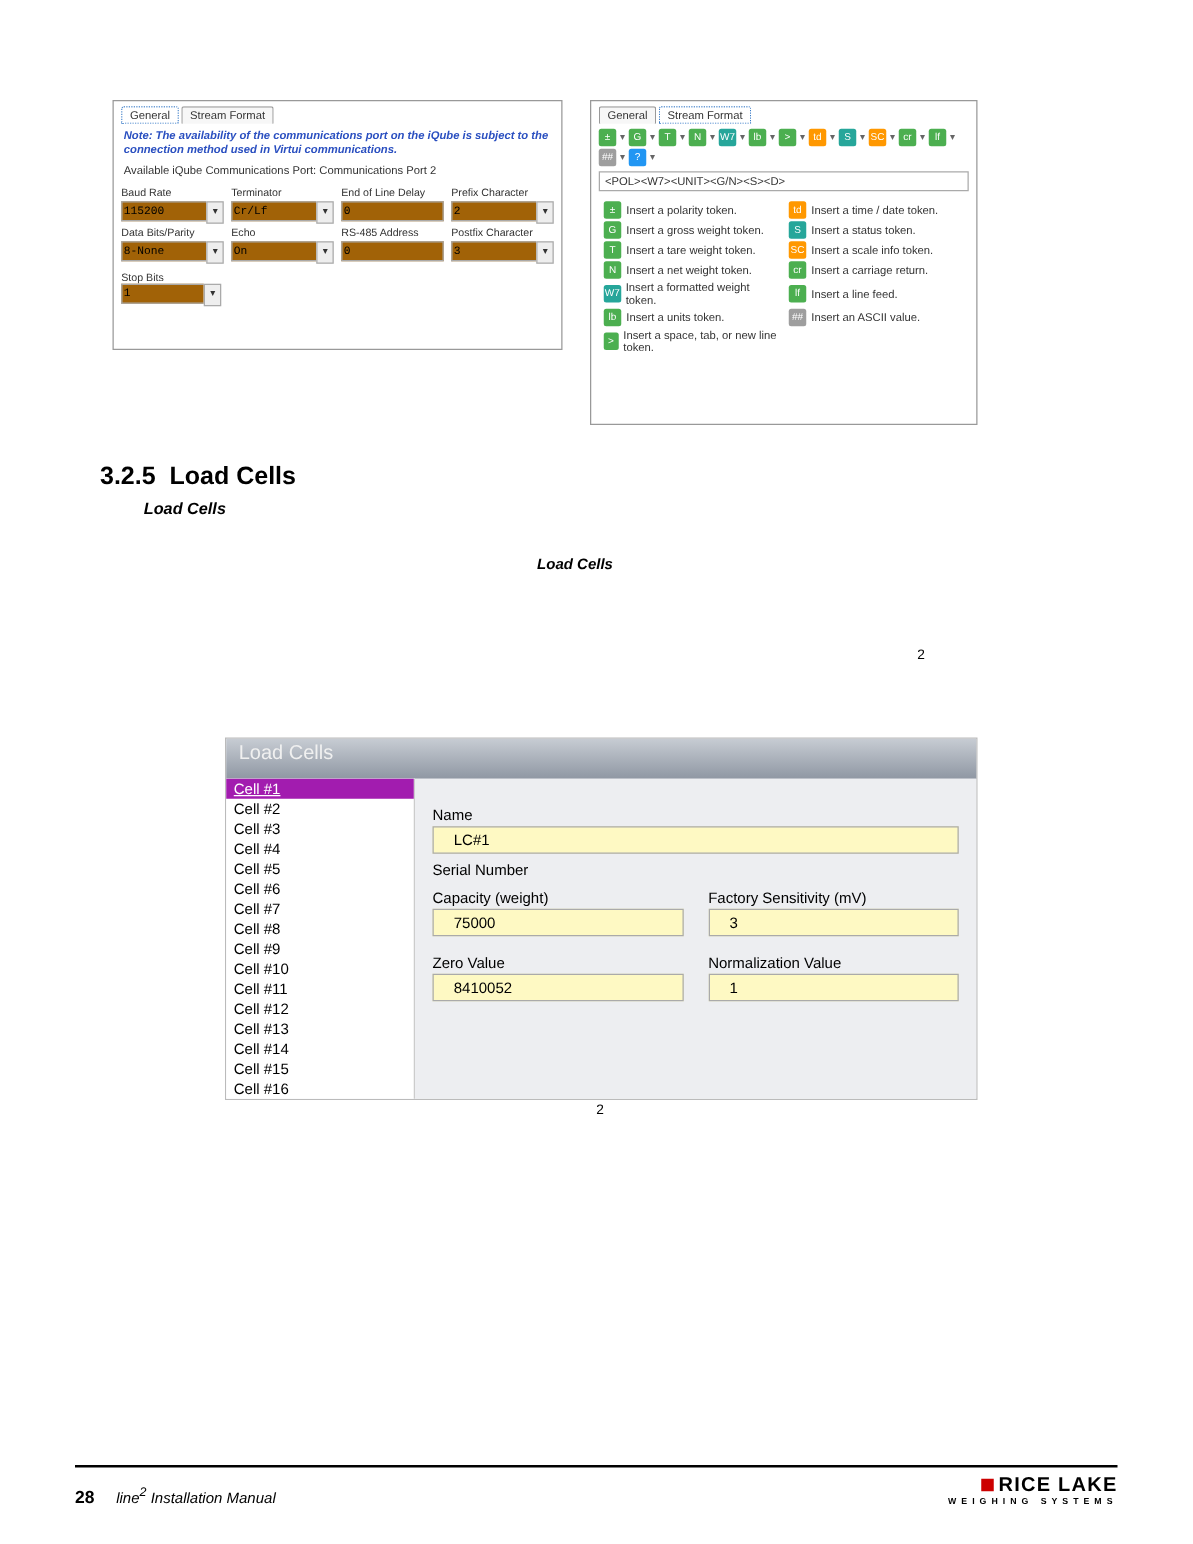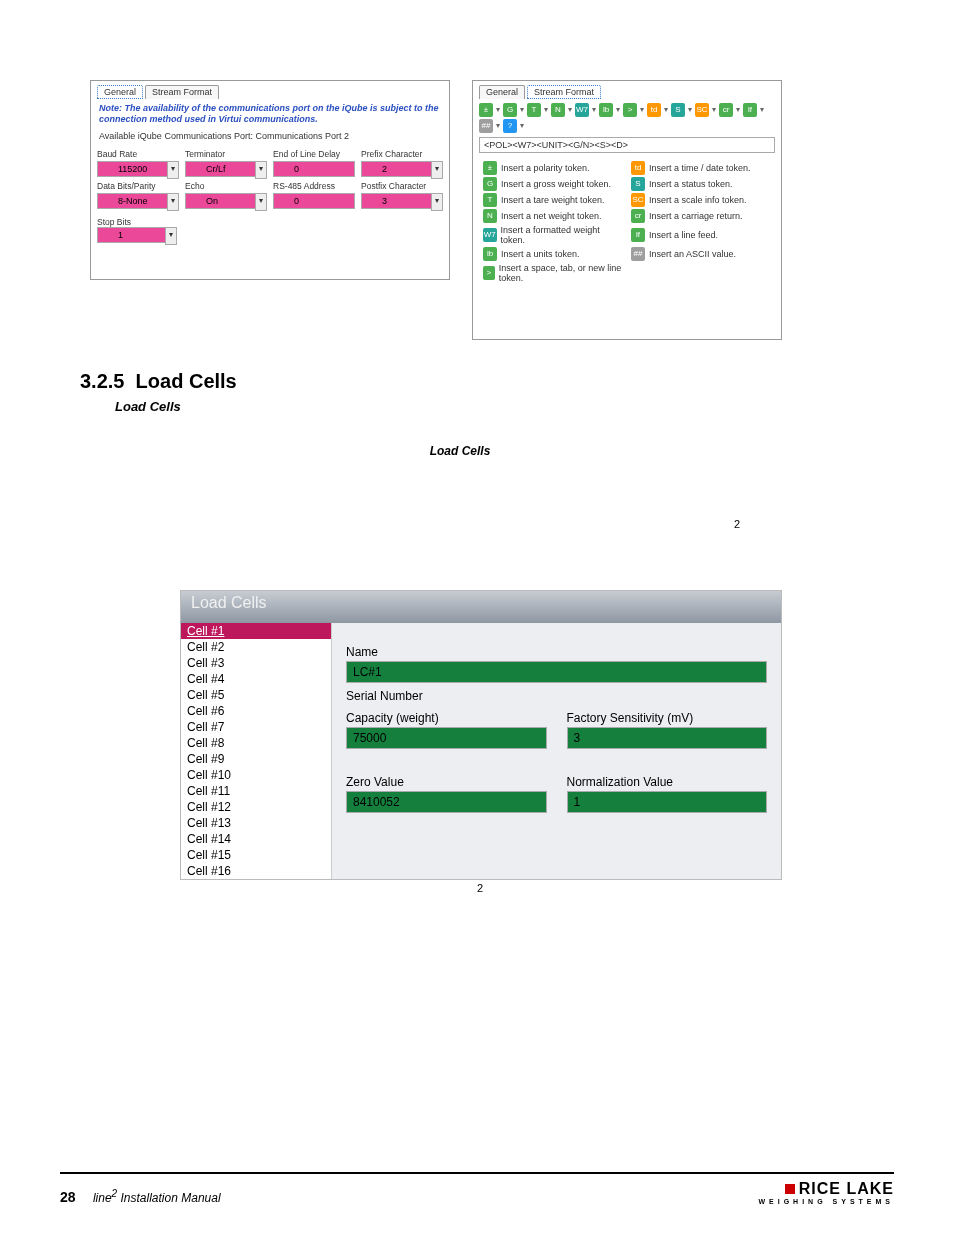--- a/index.html
+++ b/index.html
@@ -9,21 +9,21 @@
   .dlg{border:1px solid #999;background:#fff;font-size:9px;color:#333;box-sizing:border-box;padding:4px 6px 6px 6px;}
   .dlg-left{width:360px;height:200px;}
   .dlg-right{width:310px;height:260px;}
   .tabs{display:flex;gap:2px;margin-bottom:4px;}
   .tab{border:1px solid #999;border-bottom:none;padding:1px 6px;font-size:9px;background:#f7f7f7;color:#333;border-radius:2px 2px 0 0;}
   .tab.active{background:#fff;border:1px dotted #3a7cc8;}
   .note{color:#2a4fc0;font-style:italic;margin:4px 2px 6px 2px;line-height:1.2;font-weight:bold;}
   .avail{margin:4px 2px 8px 2px;}
   .grid2x4{display:grid;grid-template-columns:repeat(4,1fr);column-gap:6px;row-gap:2px;}
   .fldlab{font-size:8.5px;color:#333;}
-  .sel,.txt{width:100%;box-sizing:border-box;font-size:9px;height:16px;border:1px solid #aaa;padding:0 20px;background:#ec4899;}
+  .sel,.txt{width:100%;box-sizing:border-box;font-size:9px;height:16px;border:1px solid #aaa;padding:0 1px;background:#a16207;font-family:Liberation Mono, monospace;}
   .selwrap{display:flex;}
   .selwrap .txt{border-right:none;}
   .dd{width:14px;height:16px;border:1px solid #aaa;background:#eee;text-align:center;line-height:14px;font-size:8px;cursor:pointer;}
   .stoprow{margin-top:6px;}
   
   .toolbar{display:flex;gap:2px;flex-wrap:wrap;margin:4px 0;}
   .tbtn{width:14px;height:14px;font-size:8px;line-height:14px;text-align:center;color:#fff;border-radius:2px;cursor:pointer;}
   .sep{width:6px;text-align:center;color:#666;font-size:8px;line-height:14px;}
   .green{background:#4caf50;} .teal{background:#26a69a;} .blue{background:#2196f3;} .orange{background:#ff9800;} .grey{background:#9e9e9e;}
   .tokstr{border:1px solid #aaa;padding:2px 4px;margin:2px 0 8px 0;font-size:9px;background:#fff;}
@@ -33,24 +33,24 @@
   
   .secnum{font-family:"Arial Black",Arial,sans-serif;font-weight:900;font-size:20px;margin-top:30px;margin-left:20px;}
   .secsub{font-style:italic;font-weight:bold;font-size:13px;margin-left:55px;margin-top:6px;}
   .seccap{font-style:italic;font-weight:bold;font-size:12px;text-align:center;margin-top:30px;width:560px;margin-left:120px;}
   
   .lcwin{width:600px;margin-left:120px;margin-top:60px;border:1px solid #bbb;}
   .lcwin .hdr{height:26px;background:linear-gradient(#c7ccd3,#8f97a3);color:#f0f0f0;font-size:16px;padding:3px 10px;}
   .lcwin .body{display:flex;background:#edeef1;}
   .lclist{width:150px;background:#fff;border-right:1px solid #ccc;font-size:12px;}
   .lclist div{padding:1px 6px;}
-  .lclist div.sel-item{background:#be185d;color:#fff;text-decoration:underline;}
+  .lclist div.sel-item{background:#a21caf;color:#fff;text-decoration:underline;}
   .lcfields{flex:1;padding:16px 14px 14px 14px;font-size:12px;}
   .lcfields label{display:block;margin:6px 0 2px 0;}
-  .lcfields input{width:100%;box-sizing:border-box;height:22px;border:1px solid #aaa;padding:2px 6px;font-size:12px;background:#15803d;}
+  .lcfields input{width:100%;box-sizing:border-box;height:22px;border:1px solid #aaa;padding:2px 16px;font-size:12px;background:#fef9c3;}
   .row2{display:flex;gap:20px;}
   .row2>div{flex:1;}
   
   .footer{position:absolute;left:60px;right:60px;bottom:30px;border-top:2px solid #000;padding-top:6px;display:flex;justify-content:space-between;align-items:flex-end;font-size:12px;}
   .pagenum{font-weight:bold;font-size:14px;margin-right:14px;}
   .manual{font-style:italic;}
   .brand{font-family:"Arial Black",Arial,sans-serif;font-weight:900;font-size:16px;letter-spacing:1px;text-align:right;}
   .brandsub{font-size:7px;letter-spacing:4px;}
   .sq{display:inline-block;width:10px;height:10px;background:#c00;margin-right:4px;vertical-align:baseline;}
 </style>
@@ -244,21 +244,21 @@
         <div class="row2" style="justify-content:center;">
           <div>
             <label>Capacity (weight)</label>
             <input value="75000" style="">
           </div>
           <div>
             <label>Factory Sensitivity (mV)</label>
             <input value="3" style="">
           </div>
         </div>
-        <div class="row2" style="margin-top:20px;">
+        <div class="row2" style="margin-top:8px;">
           <div>
             <label>Zero Value</label>
             <input value="8410052" style="">
           </div>
           <div>
             <label>Normalization Value</label>
             <input value="1" style="">
           </div>
         </div>
       </div>

